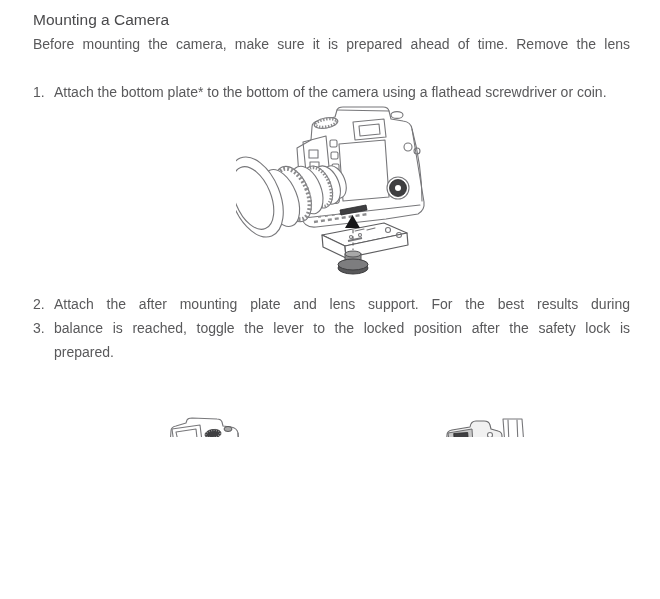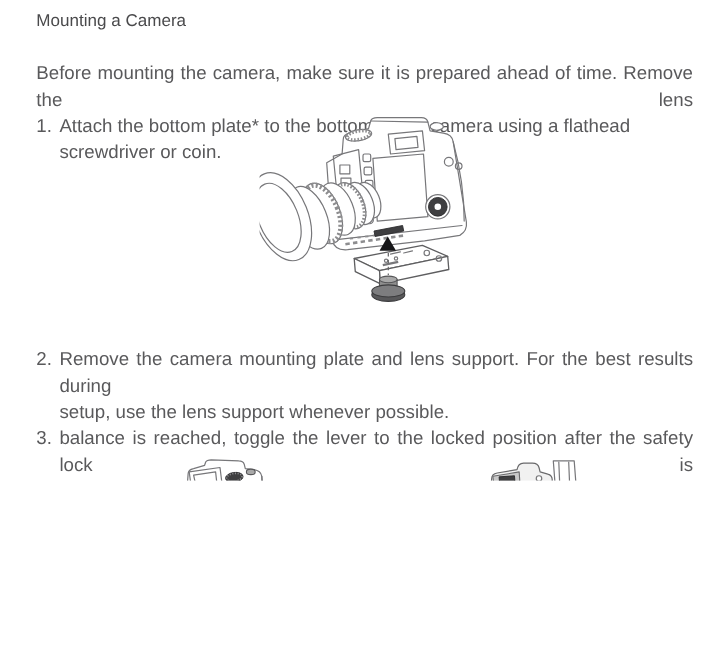--- a/index.html
+++ b/index.html
@@ -6,21 +6,21 @@
   html,body { background:#ffffff; }
   .page {
     position:relative; width:660px; height:437px; background:#ffffff;
     font-family:"Liberation Sans","DejaVu Sans",sans-serif;
     color:#59595b; overflow:hidden;
   }
   .title {
     position:absolute; left:33px; top:9px;
     font-size:15.5px; line-height:22px; color:#4a4a4c; font-weight:400;
   }
-  .textblock { position:absolute; left:33px; width:597px; font-size:17px;margin-top:23px; }
+  .textblock { position:absolute; left:33px; width:597px; font-size:14px; }
   .tline { line-height:24px; white-space:nowrap; }
   .tline.wrap { white-space:normal; }
   .jline { text-align:justify; text-align-last:justify; white-space:normal; }
   .step { display:flex; }
   .step-num { width:21px; flex:0 0 21px; line-height:24px; }
   .step-lines { flex:1; min-width:0; }
   .fig { position:absolute; }
   .next-arrow {
     position:absolute; left:306px; top:483px; width:0; height:0;
     border-left:20px solid #8e8e8e; border-top:10.5px solid transparent;
@@ -135,22 +135,21 @@
       <ellipse cx="117" cy="148" rx="8" ry="3" fill="#a8a8a8" stroke="#555557" stroke-width="1"></ellipse>
       <ellipse cx="117" cy="162" rx="15" ry="6" fill="#58585a" stroke="#3c3c3e" stroke-width="1"></ellipse>
       <ellipse cx="117" cy="158.5" rx="15" ry="5.5" fill="#7d7d7f" stroke="#3c3c3e" stroke-width="1"></ellipse>
     </g>
   </svg>
 
   <div class="textblock" style="top:292px;">
     <div class="step">
       <div class="step-num">2.</div>
       <div class="step-lines">
-        <div class="tline jline">Remove the camera mounting plate and lens support. For the best results during</div>
-        <div class="tline wrap">setup, use the lens support whenever possible.</div>
+        <div class="tline jline">Attach the after mounting plate and lens support. For the best results during</div>
       </div>
     </div>
     <div class="step">
       <div class="step-num">3.</div>
       <div class="step-lines">
         <div class="tline jline">balance is reached, toggle the lever to the locked position after the safety lock is</div>
         <div class="tline wrap">prepared.</div>
       </div>
     </div>
   </div>

